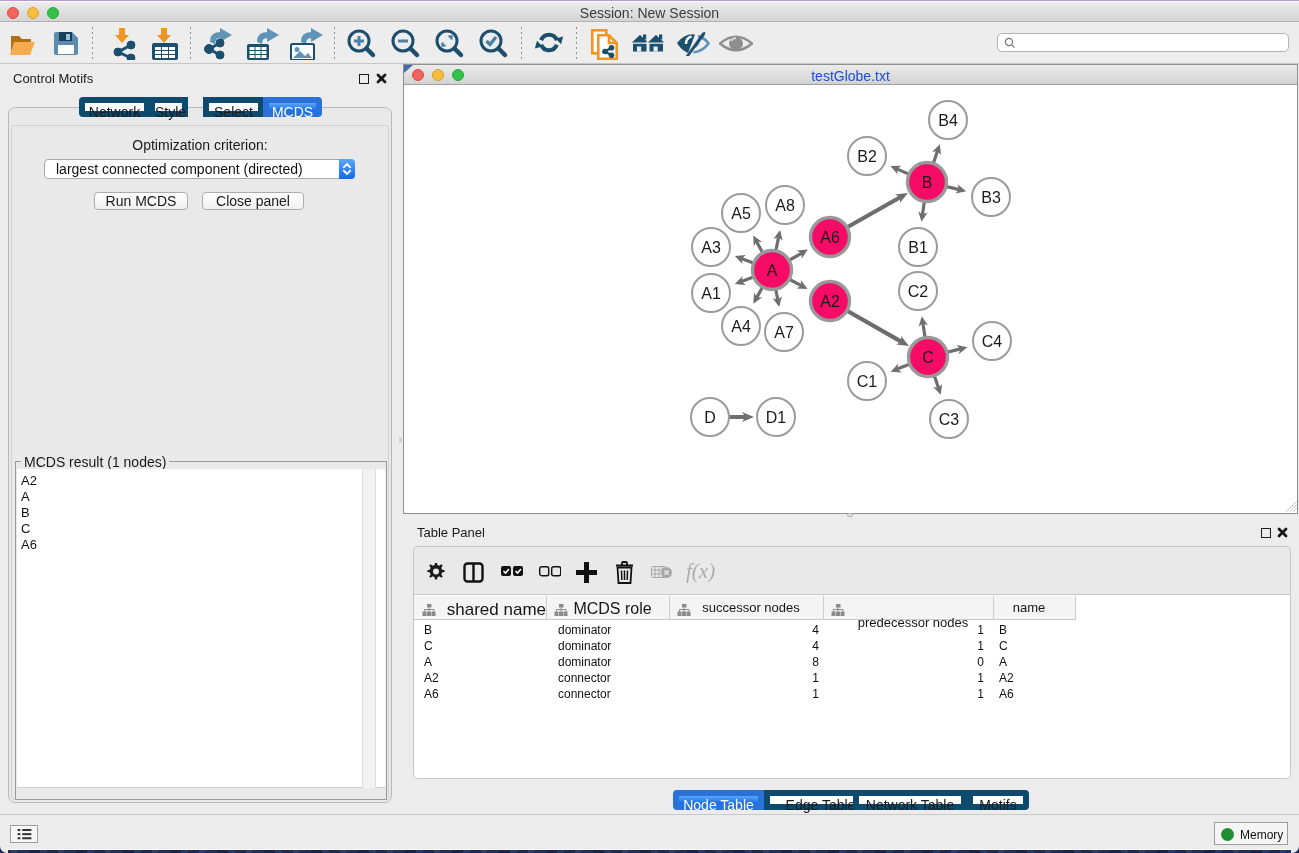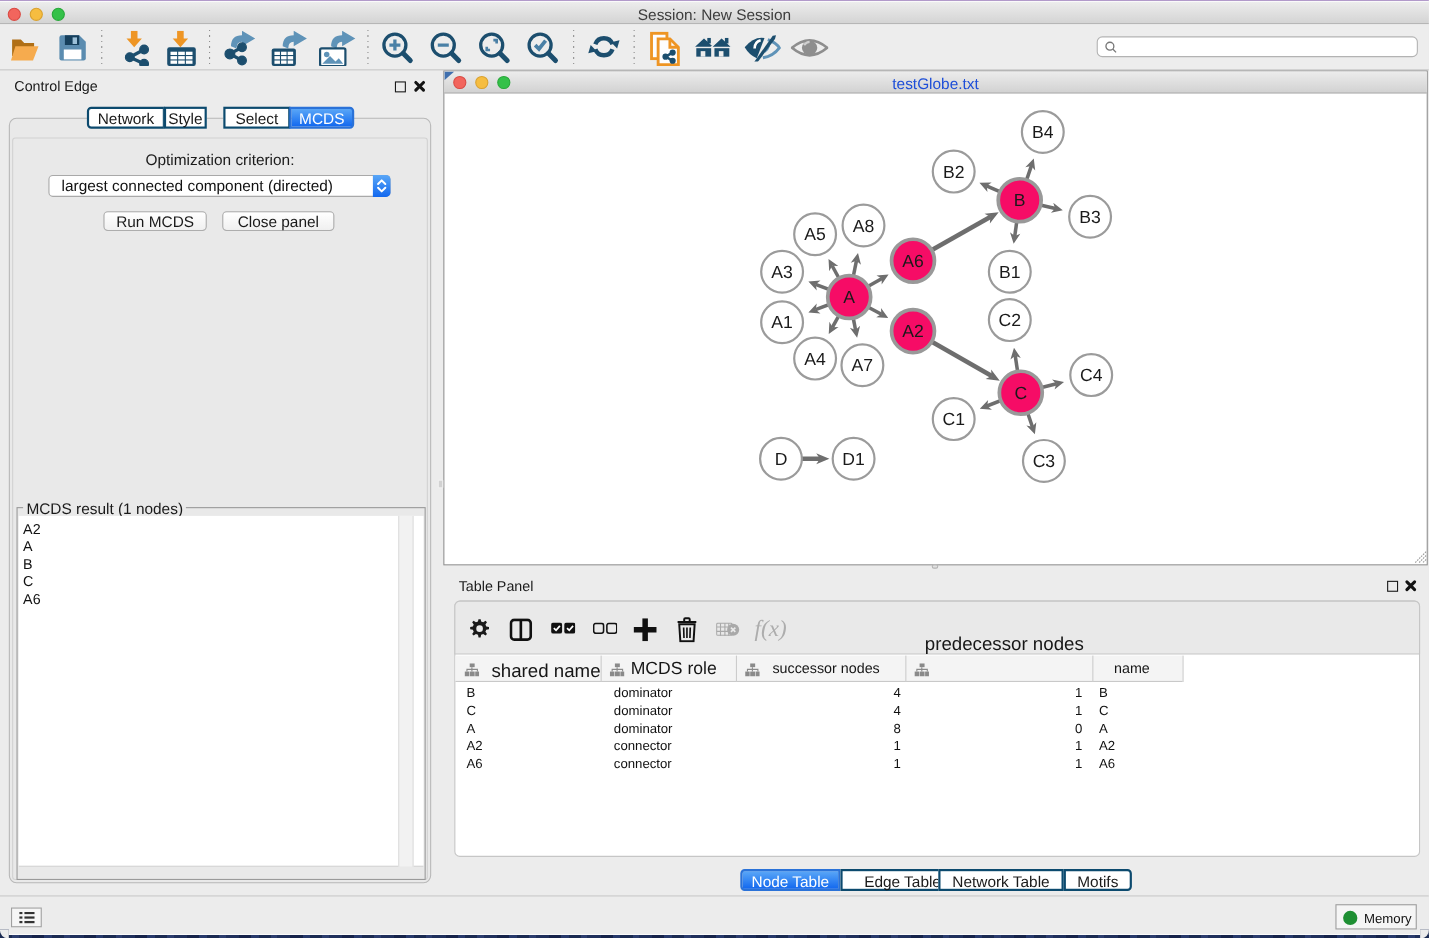--- a/index.html
+++ b/index.html
@@ -1,18 +1,18 @@
 <!DOCTYPE html>
 <html><head><meta charset="utf-8"><style>
 html{overflow:hidden}*{margin:0;padding:0;box-sizing:border-box}
 body{width:1299px;height:853px;position:relative;font-family:"Liberation Sans",sans-serif;background:#ececec;overflow:hidden;filter:grayscale(0.001)}
 .abs{position:absolute}
 .sep{position:absolute;top:27px;height:32px;width:1px;background:repeating-linear-gradient(#8f8f8f 0 1.6px,rgba(0,0,0,0) 1.6px 5px)}
 .light{position:absolute;width:12px;height:12px;border-radius:50%}
-.tab{position:absolute;top:0;height:20px;border:2px solid #0c4a6e;background:#fff;color:#1a1a1a;
+.tab{position:absolute;top:0;height:20px;border:6px solid #0c4a6e;background:#fff;color:#1a1a1a;
  font-size:14px;text-align:center;line-height:19px}
 .btn{position:absolute;height:18px;background:linear-gradient(#fff,#f0f0f0);border:1px solid #adadad;border-radius:4px;
  font-size:14px;text-align:center;line-height:16px;color:#1a1a1a}
 .rowtxt{position:absolute;font-size:12px;color:#111;height:16px;line-height:16px}
 </style></head><body>
 
 <div class="abs" style="left:0;top:0;width:1299px;height:1px;background:#b29aca"></div>
 <div class="abs" style="left:0;top:1px;width:1299px;height:1px;background:#fdfdfd"></div>
 <div class="abs" style="left:0;top:2px;width:1299px;height:20px;background:linear-gradient(#ececec,#d4d4d4);border-bottom:1px solid #b1b1b1"></div>
 <div class="light" style="left:7px;top:7px;background:#f2655d;border:1px solid #da4b44"></div>
@@ -150,21 +150,21 @@
 <svg style="position:absolute;left:719px;top:33px" width="34" height="21" viewBox="0 0 34 21">
     <path d="M1 10.5 Q17 -3 33 10.5 Q17 24 1 10.5 Z" fill="none" stroke="#8e8e8e" stroke-width="2.4"></path>
     <ellipse cx="17" cy="10.5" rx="7" ry="6.5" fill="#8e8e8e"></ellipse>
     <path d="M12 8 Q14 5 17 5" stroke="#cfcfcf" stroke-width="2" fill="none"></path>
   </svg>
 <div class="abs" style="left:997px;top:33px;width:292px;height:19px;background:#fff;border:1px solid #b3b3b3;border-radius:5px"></div>
 <svg class="abs" style="left:1004px;top:37px" width="12" height="12" viewBox="0 0 12 12">
     <circle cx="5" cy="5" r="3.6" fill="none" stroke="#777" stroke-width="1.2"></circle>
     <line x1="7.8" y1="7.8" x2="10.6" y2="10.6" stroke="#777" stroke-width="1.2"></line>
   </svg>
-<div class="abs" style="left:13px;top:71px;font-size:13px;color:#1a1a1a">Control Edge</div>
+<div class="abs" style="left:13px;top:71px;font-size:13px;color:#1a1a1a">Control Motifs</div>
 <div class="abs" style="left:359px;top:74px;width:10px;height:10px;border:1.5px solid #1a1a1a"></div>
 <svg class="abs" style="left:376px;top:73px" width="11" height="11" viewBox="0 0 11 11">
     <path d="M2 2 L9 9 M9 2 L2 9" stroke="#141414" stroke-width="2.8" stroke-linecap="round"></path>
   </svg>
 <div class="abs" style="left:8px;top:107px;width:384px;height:696px;border:1px solid #b8b8b8;border-radius:7px;background:#e9e9e9"></div>
 <div class="abs" style="left:11px;top:125px;width:378px;height:675px;border:1px solid #d2d2d2;border-radius:3px"></div>
 <div class="tab" style="left:79px;width:71px;top:97px;border-radius:4px 0 0 4px">Network</div>
 <div class="tab" style="left:149px;width:39px;top:97px">Style</div>
 <div class="tab" style="left:203px;width:61px;top:97px">Select</div>
 <div class="tab" style="left:263px;width:59px;top:97px;border-radius:0 4px 4px 0;background:linear-gradient(#5aa7f7,#1268ef);color:#fff;border-color:#2a72d8">MCDS</div>
@@ -354,21 +354,21 @@
 <div class="abs" style="left:677px;top:602px"><svg width="14" height="12" viewBox="0 0 14 12">
       <g fill="#8a8a8a">
         <rect x="5" y="0" width="4.5" height="3.5"></rect>
         <rect x="0.5" y="7.5" width="4" height="4.5"></rect>
         <rect x="5" y="7.5" width="4.5" height="4.5"></rect>
         <rect x="10" y="7.5" width="3.5" height="4.5"></rect>
       </g>
       <path d="M7 3.5 L7 7.5 M2.5 7.5 L2.5 5.5 L12 5.5 L12 7.5" stroke="#8a8a8a" fill="none"></path>
     </svg></div>
 <div class="abs" style="left:993px;top:596px;width:1px;height:24px;background:#cccccc"></div>
-<div class="abs" style="left:833px;top:576px;width:160px;text-align:center;font-size:17px;color:#161616">predecessor nodes</div>
+<div class="abs" style="left:833px;top:615px;width:160px;text-align:center;font-size:13px;color:#161616">predecessor nodes</div>
 <div class="abs" style="left:831px;top:602px"><svg width="14" height="12" viewBox="0 0 14 12">
       <g fill="#8a8a8a">
         <rect x="5" y="0" width="4.5" height="3.5"></rect>
         <rect x="0.5" y="7.5" width="4" height="4.5"></rect>
         <rect x="5" y="7.5" width="4.5" height="4.5"></rect>
         <rect x="10" y="7.5" width="3.5" height="4.5"></rect>
       </g>
       <path d="M7 3.5 L7 7.5 M2.5 7.5 L2.5 5.5 L12 5.5 L12 7.5" stroke="#8a8a8a" fill="none"></path>
     </svg></div>
 <div class="abs" style="left:1075px;top:596px;width:1px;height:24px;background:#cccccc"></div>

